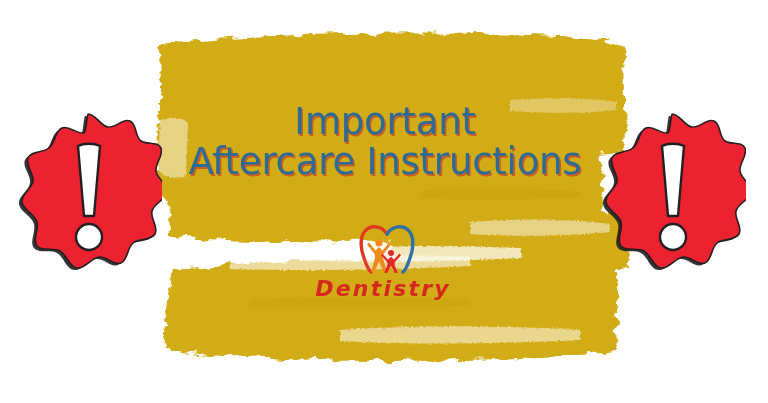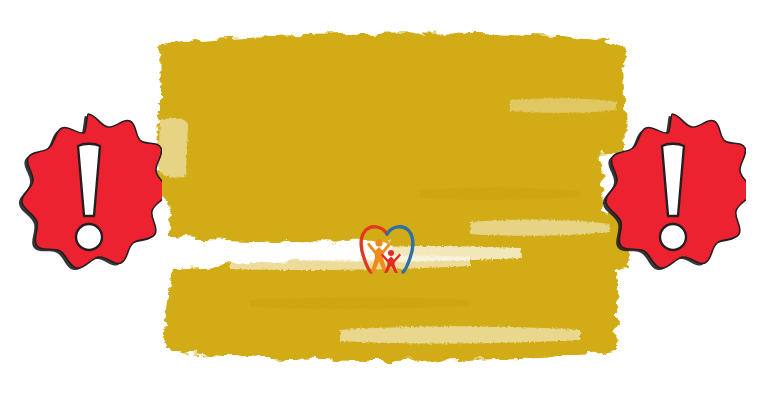--- a/index.html
+++ b/index.html
@@ -152,20 +152,22 @@
       <path filter="url(#speckle)" d="M470,222 C520,218 570,219 610,224 L610,232 C570,236 520,237 470,234 Z" opacity="0.5"></path>
       <path filter="url(#speckle)" d="M510,100 C550,97 590,98 616,102 L616,110 C590,113 550,114 510,111 Z" opacity="0.35"></path>
     </g>
 
     <g fill="#c9a411" opacity="0.55">
       <path filter="url(#speckle)" d="M420,190 C470,186 530,187 580,191 L580,197 C530,200 470,201 420,198 Z"></path>
       <path filter="url(#speckle)" d="M250,300 C320,296 400,296 470,300 L470,306 C400,309 320,310 250,307 Z"></path>
     </g>
   </svg>
 
+  <div class="headline">Important
+Aftercare Instructions</div>
 
   <div class="logo">
 
     <svg class="logo-mark" viewBox="0 0 62 52" aria-hidden="true">
 
       <path d="M31,10 C26,2 15,0 9,7 C3,14 5,26 8,34 C10,40 12,46 15,48" fill="none" stroke="#e0391f" stroke-width="3.4" stroke-linecap="round"></path>
       <path d="M31,10 C36,2 47,0 53,7 C59,14 57,26 54,34 C52,40 50,46 47,48" fill="none" stroke="#2f6fa8" stroke-width="3.4" stroke-linecap="round"></path>
 
       <g fill="#f08a1c">
         <circle cx="23" cy="19" r="3.6"></circle>
@@ -174,20 +176,21 @@
       </g>
 
       <g fill="#e32b26">
         <circle cx="35" cy="29" r="3"></circle>
         <path d="M35,32.5 L38,35.5 L43.5,29.5 L45,31.2 L38.6,38.5 L38.6,41 L42,49 L39,49 L35,42
                  L31,49 L28.2,49 L31.4,41 L31.4,38.5 L25,31.2 L26.5,29.5 L32,35.5 Z"></path>
       </g>
     </svg>
 
 
+    <div class="logo-script">Dentistry</div>
   </div>
 
   <svg class="badge left" viewBox="0 0 148 176" aria-hidden="true">
     <g>
       <path d="M74,4 C82,4 86,16 94,17 C102,18 109,8 116,11 C123,14 121,27 127,31
                C133,35 144,31 147,38 C150,45 141,53 142,61 C143,69 154,74 153,82
                C152,90 140,93 138,101 C136,109 145,117 141,124 C137,131 125,128 119,133
                C113,138 114,150 107,153 C100,156 93,146 85,147 C77,148 71,159 63,158
                C55,157 53,145 46,141 C39,137 28,142 23,136 C18,130 25,120 23,112
                C21,104 9,100 8,92 C7,84 18,79 19,71 C20,63 11,55 14,48

